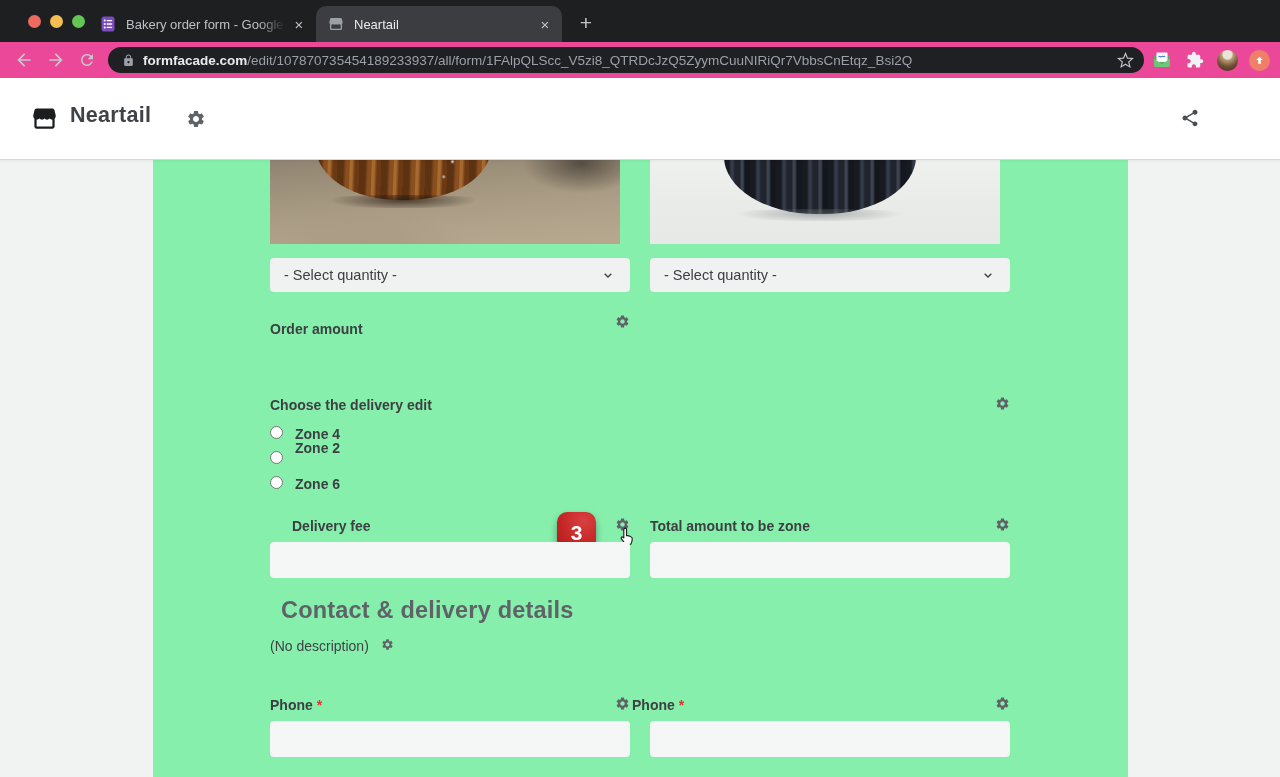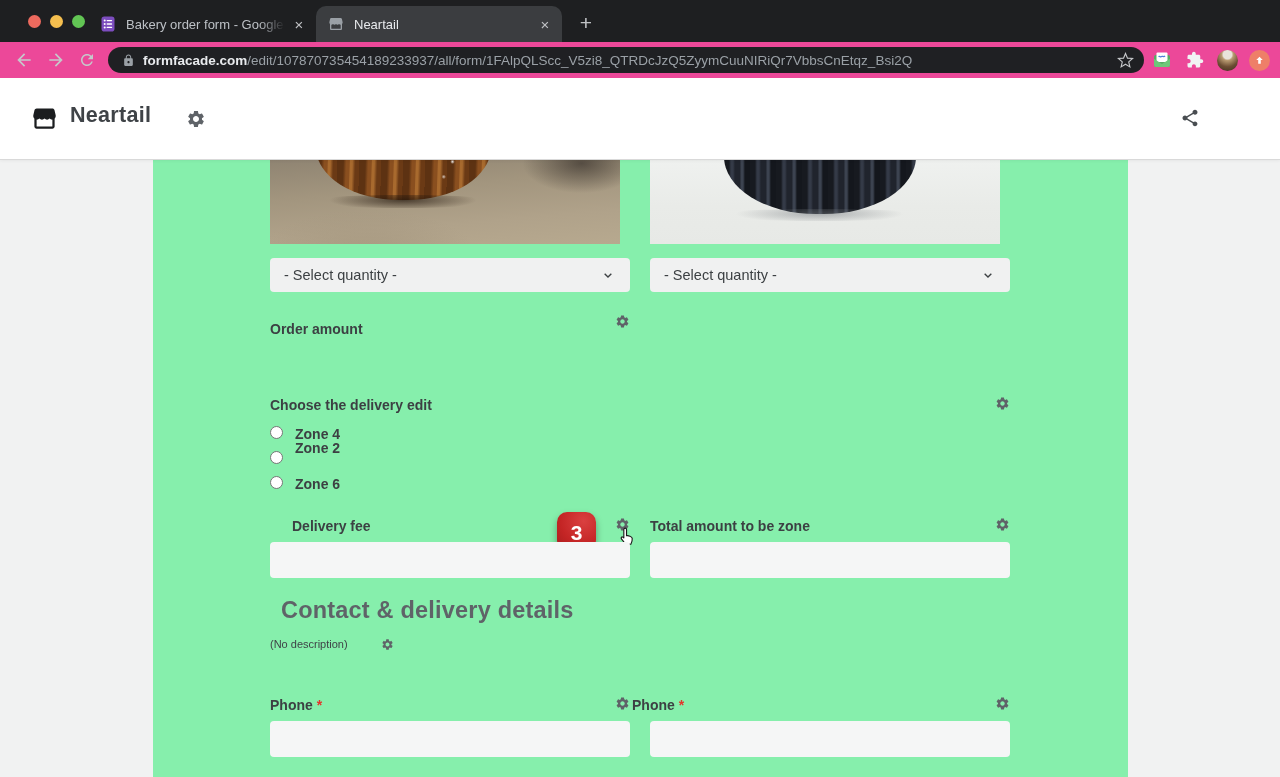--- a/index.html
+++ b/index.html
@@ -90,21 +90,21 @@
   .rlabel { position:absolute; left:142px; font-size:14px; font-weight:600; color:#3c4043; line-height:16px; }
 
   .badge { position:absolute; left:404px; top:352px; width:39px; height:41px;
     background:radial-gradient(circle at 68% 22%, #da4040 0%, #c42525 55%, #a31c1c 100%);
     border-radius:10px 10px 13px 13px; box-shadow:0 4px 7px rgba(0,0,0,.35);
     color:#fff; font-size:21px; font-weight:bold; display:flex; align-items:center; justify-content:center; }
 
   .cursor { position:absolute; left:465px; top:366px; width:21px; height:25px; }
 
   .section-title { position:absolute; left:116px; top:437px; font-size:23.5px; font-weight:700; color:#5f6368; letter-spacing:.2px;margin-left:12px; }
-  .desc { position:absolute; left:117px; top:478px; font-size:11px; color:#3f4347; }
+  .desc { position:absolute; left:117px; top:478px; font-size:14px; color:#3f4347; }
 </style>
 </head>
 <body>
 
 <div class="tabstrip">
   <span class="tl tl-red"></span>
   <span class="tl tl-yellow"></span>
   <span class="tl tl-green"></span>
 
   <div class="tab tab-inactive">

